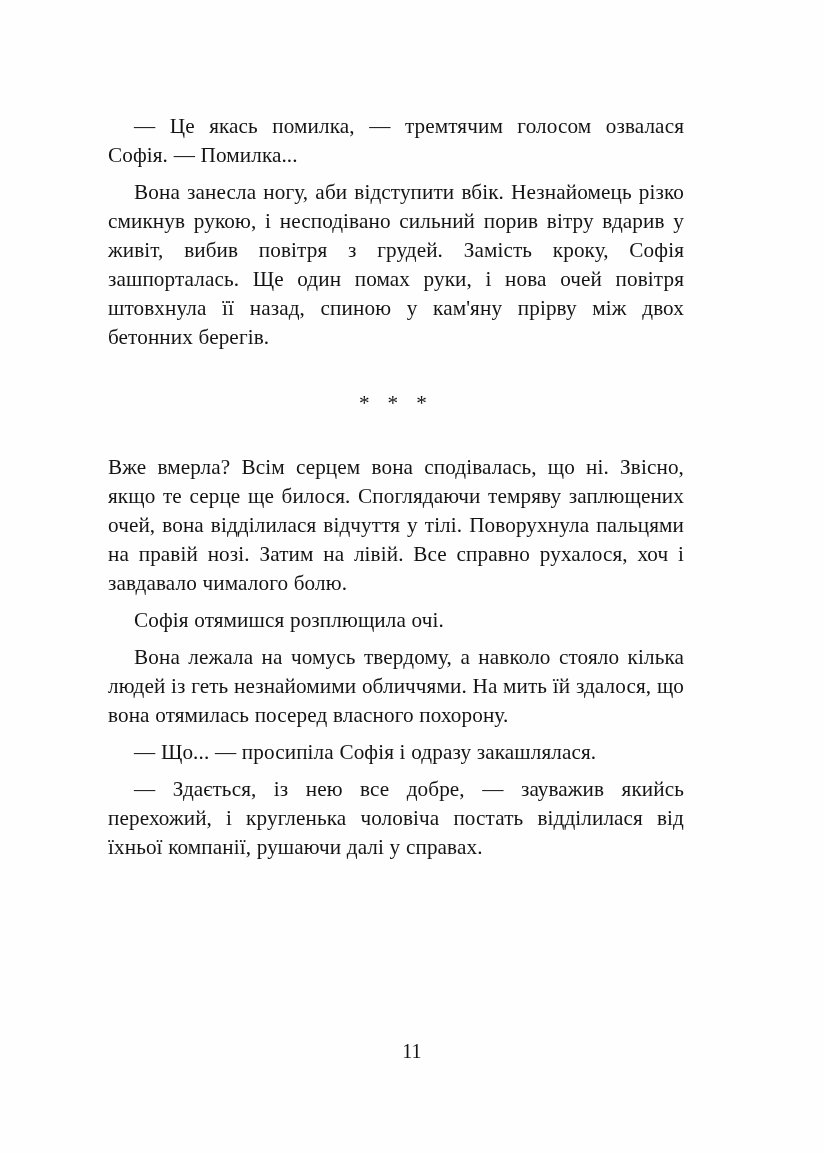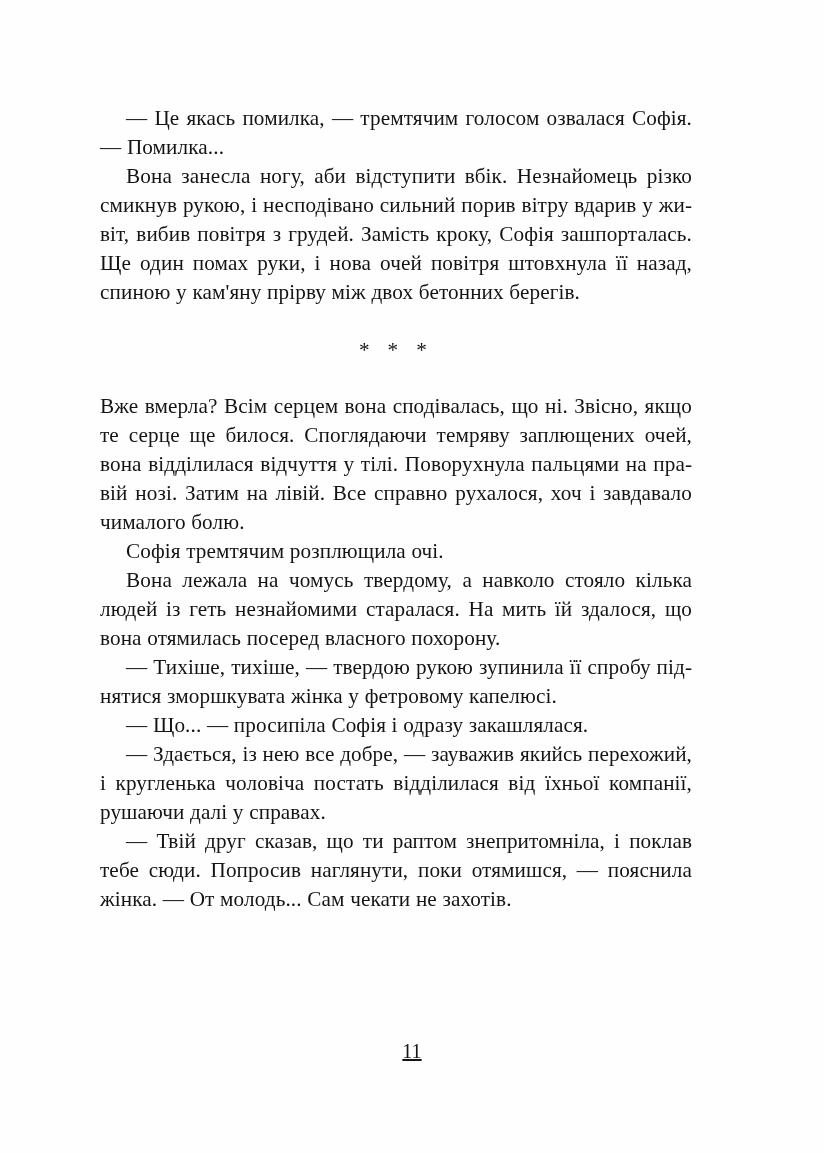--- a/index.html
+++ b/index.html
@@ -21,21 +21,21 @@
     background: #fefefe;
     box-sizing: border-box;
   }
   .text-block {
     position: absolute;
     left: 100px;
     top: 104px;
     width: 592px;
   }
   p.para {
-    margin: 0;
+    margin: 8px;
     font-size: 21.2px;
     line-height: 29px;
     text-align: justify;
     text-indent: 26px;
     hyphens: manual;
     word-spacing: 0.01em;
     letter-spacing: 0.005em;
   }
   p.para.no-indent {
     text-indent: 0;
@@ -59,42 +59,39 @@
   }
   .page-number {
     position: absolute;
     left: 0;
     right: 0;
     top: 1038px;
     text-align: center;
     font-size: 20px;
     line-height: 26px;
     color: #141414;
-    text-decoration: underline;
   }
 </style>
 </head>
 <body>
 
 <div class="page">
 
   <div class="text-block">
 
     <p class="para">— Це якась помилка, — тремтячим голосом озвалася Софія. — Помилка...</p>
     <p class="para">Вона занесла ногу, аби відступити вбік. Незнайомець різко смикнув рукою, і несподівано сильний порив вітру вдарив у жи­віт, вибив повітря з грудей. Замість кроку, Софія зашпорталась. Ще один помах руки, і нова очей повітря штовхнула її назад, спиною у кам'яну прірву між двох бетонних берегів.</p>
 
     <div class="gap-before-break"></div>
     <div class="scene-break">* * *</div>
     <div class="gap-after-break"></div>
 
     <p class="para no-indent">Вже вмерла? Всім серцем вона сподівалась, що ні. Звісно, якщо те серце ще билося. Споглядаючи темряву заплющених очей, вона відділилася відчуття у тілі. Поворухнула пальцями на пра­вій нозі. Затим на лівій. Все справно рухалося, хоч і завдавало чималого болю.</p>
-    <p class="para">Софія тремтячим розплющила очі.</p>
-    <p class="para">Вона лежала на чомусь твердому, а навколо стояло кілька людей із геть незнайомими старалася. На мить їй здалося, що вона отямилась посеред власного похорону.</p>
-    <p class="para">— Тихіше, тихіше, — твердою рукою зупинила її спробу під­нятися зморшкувата жінка у фетровому капелюсі.</p>
+    <p class="para">Софія отямишся розплющила очі.</p>
+    <p class="para">Вона лежала на чомусь твердому, а навколо стояло кілька людей із геть незнайомими обличчями. На мить їй здалося, що вона отямилась посеред власного похорону.</p>
     <p class="para">— Що... — просипіла Софія і одразу закашлялася.</p>
     <p class="para">— Здається, із нею все добре, — зауважив якийсь перехожий, і кругленька чоловіча постать відділилася від їхньої компанії, рушаючи далі у справах.</p>
-    <p class="para">— Твій друг сказав, що ти раптом знепритомніла, і поклав тебе сюди. Попросив наглянути, поки отямишся, — пояснила жінка. — От молодь... Сам чекати не захотів.</p>
 
   </div>
 
   <div class="page-number">11</div>
 
 </div>
 
 </body></html>

